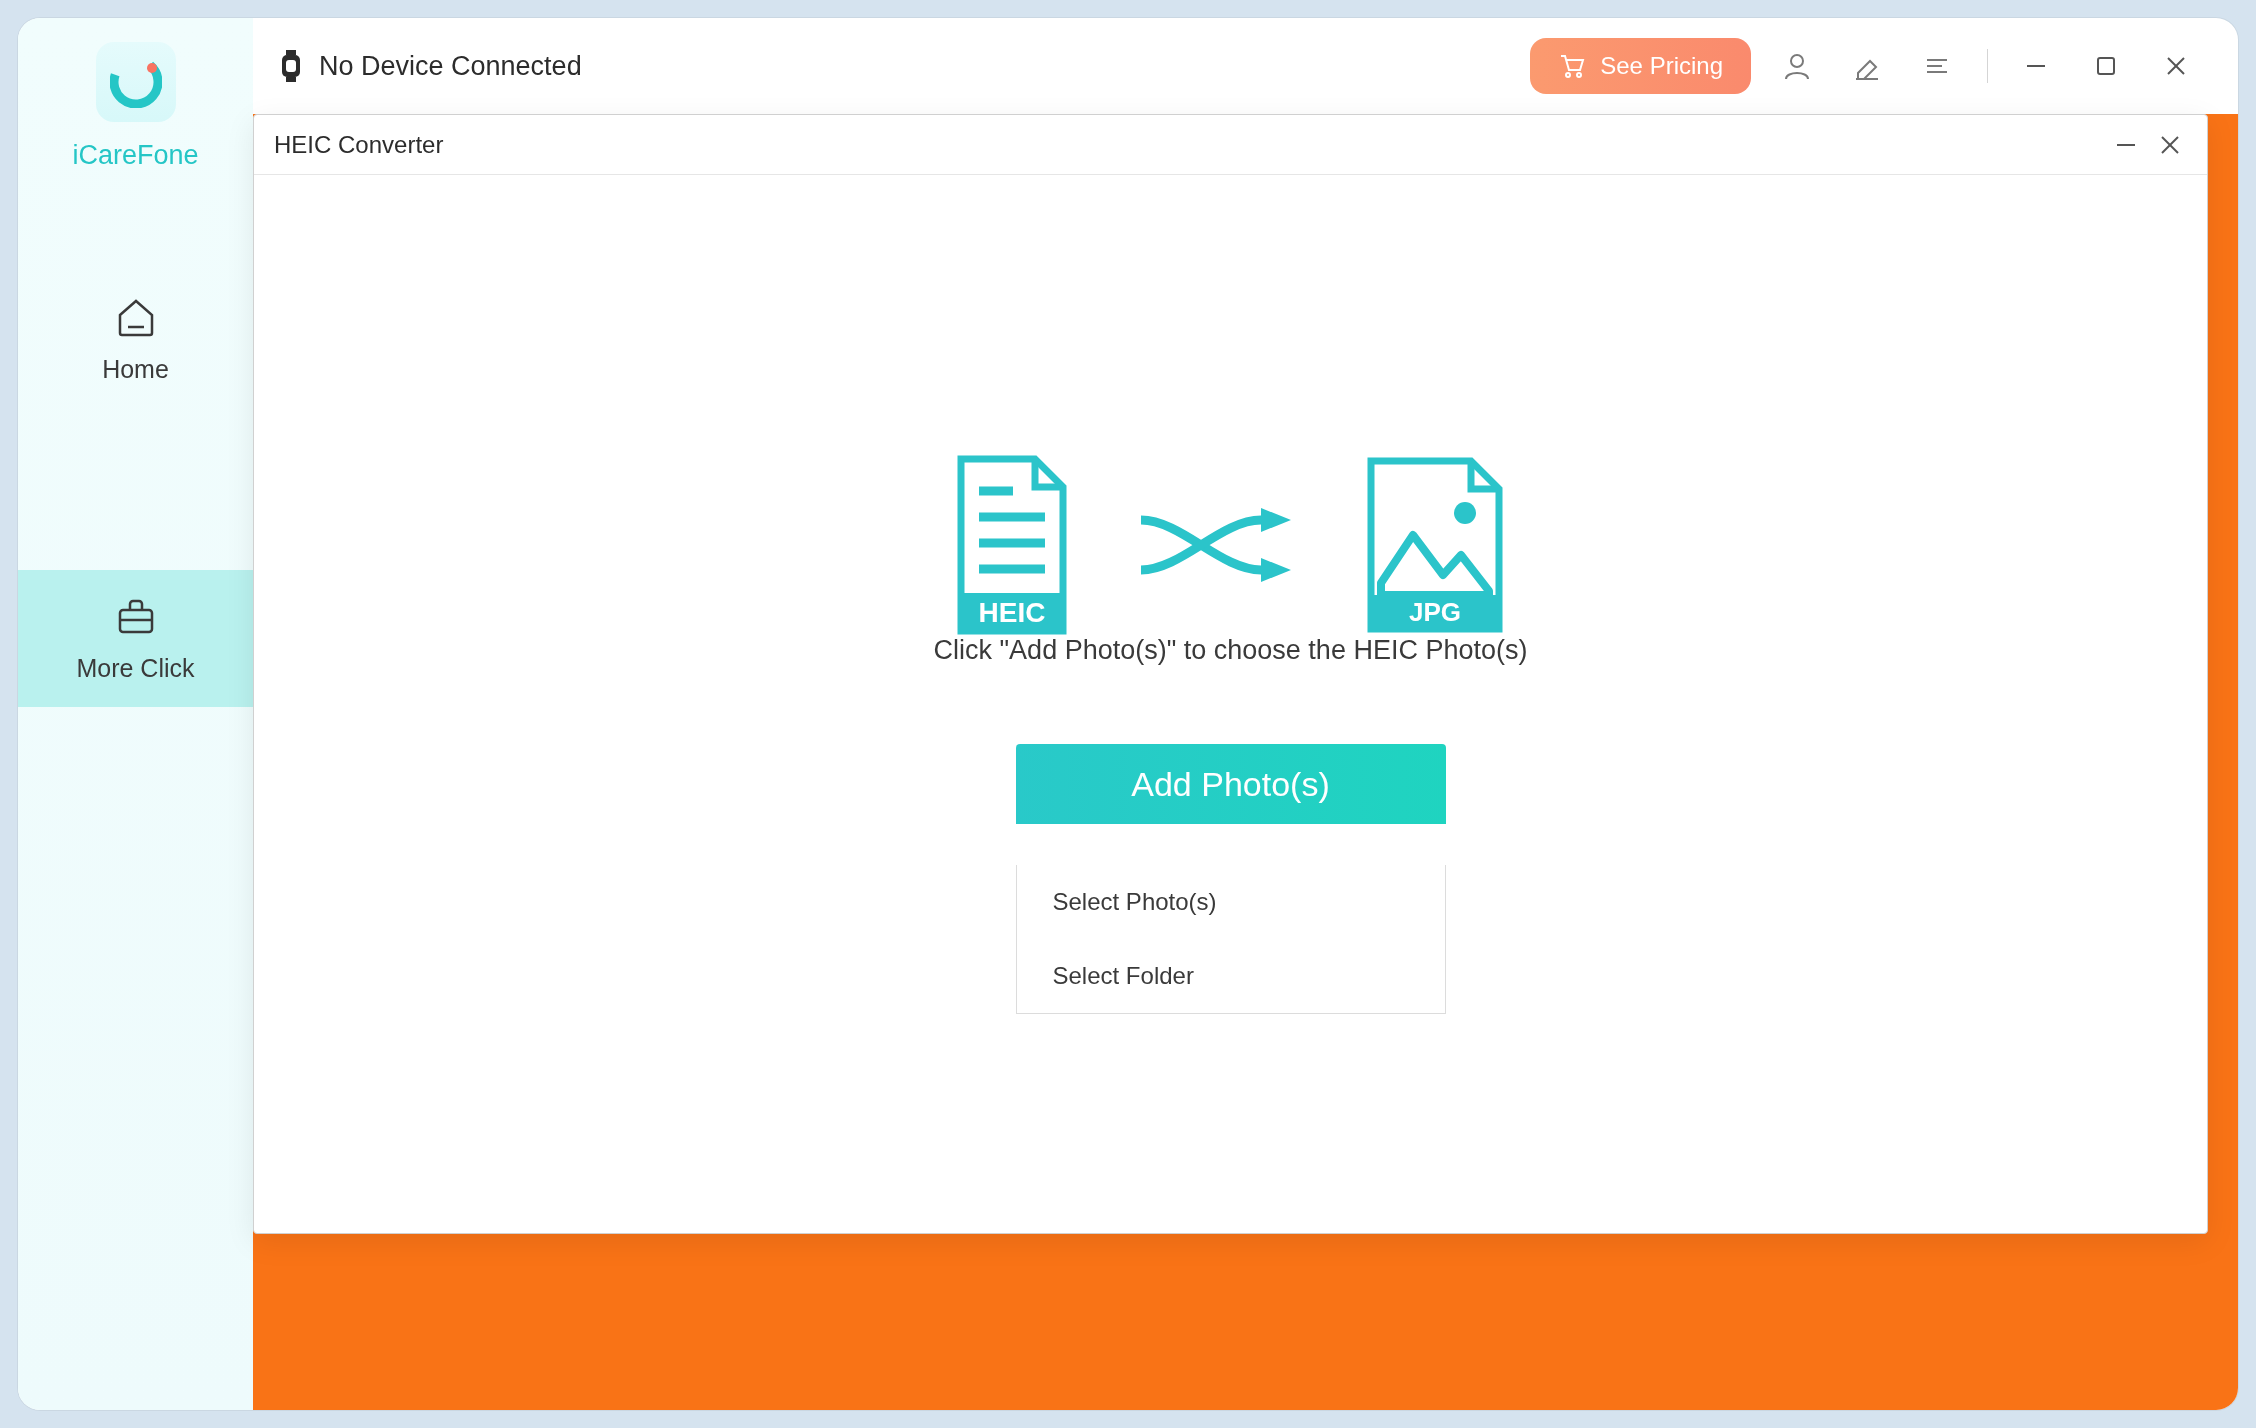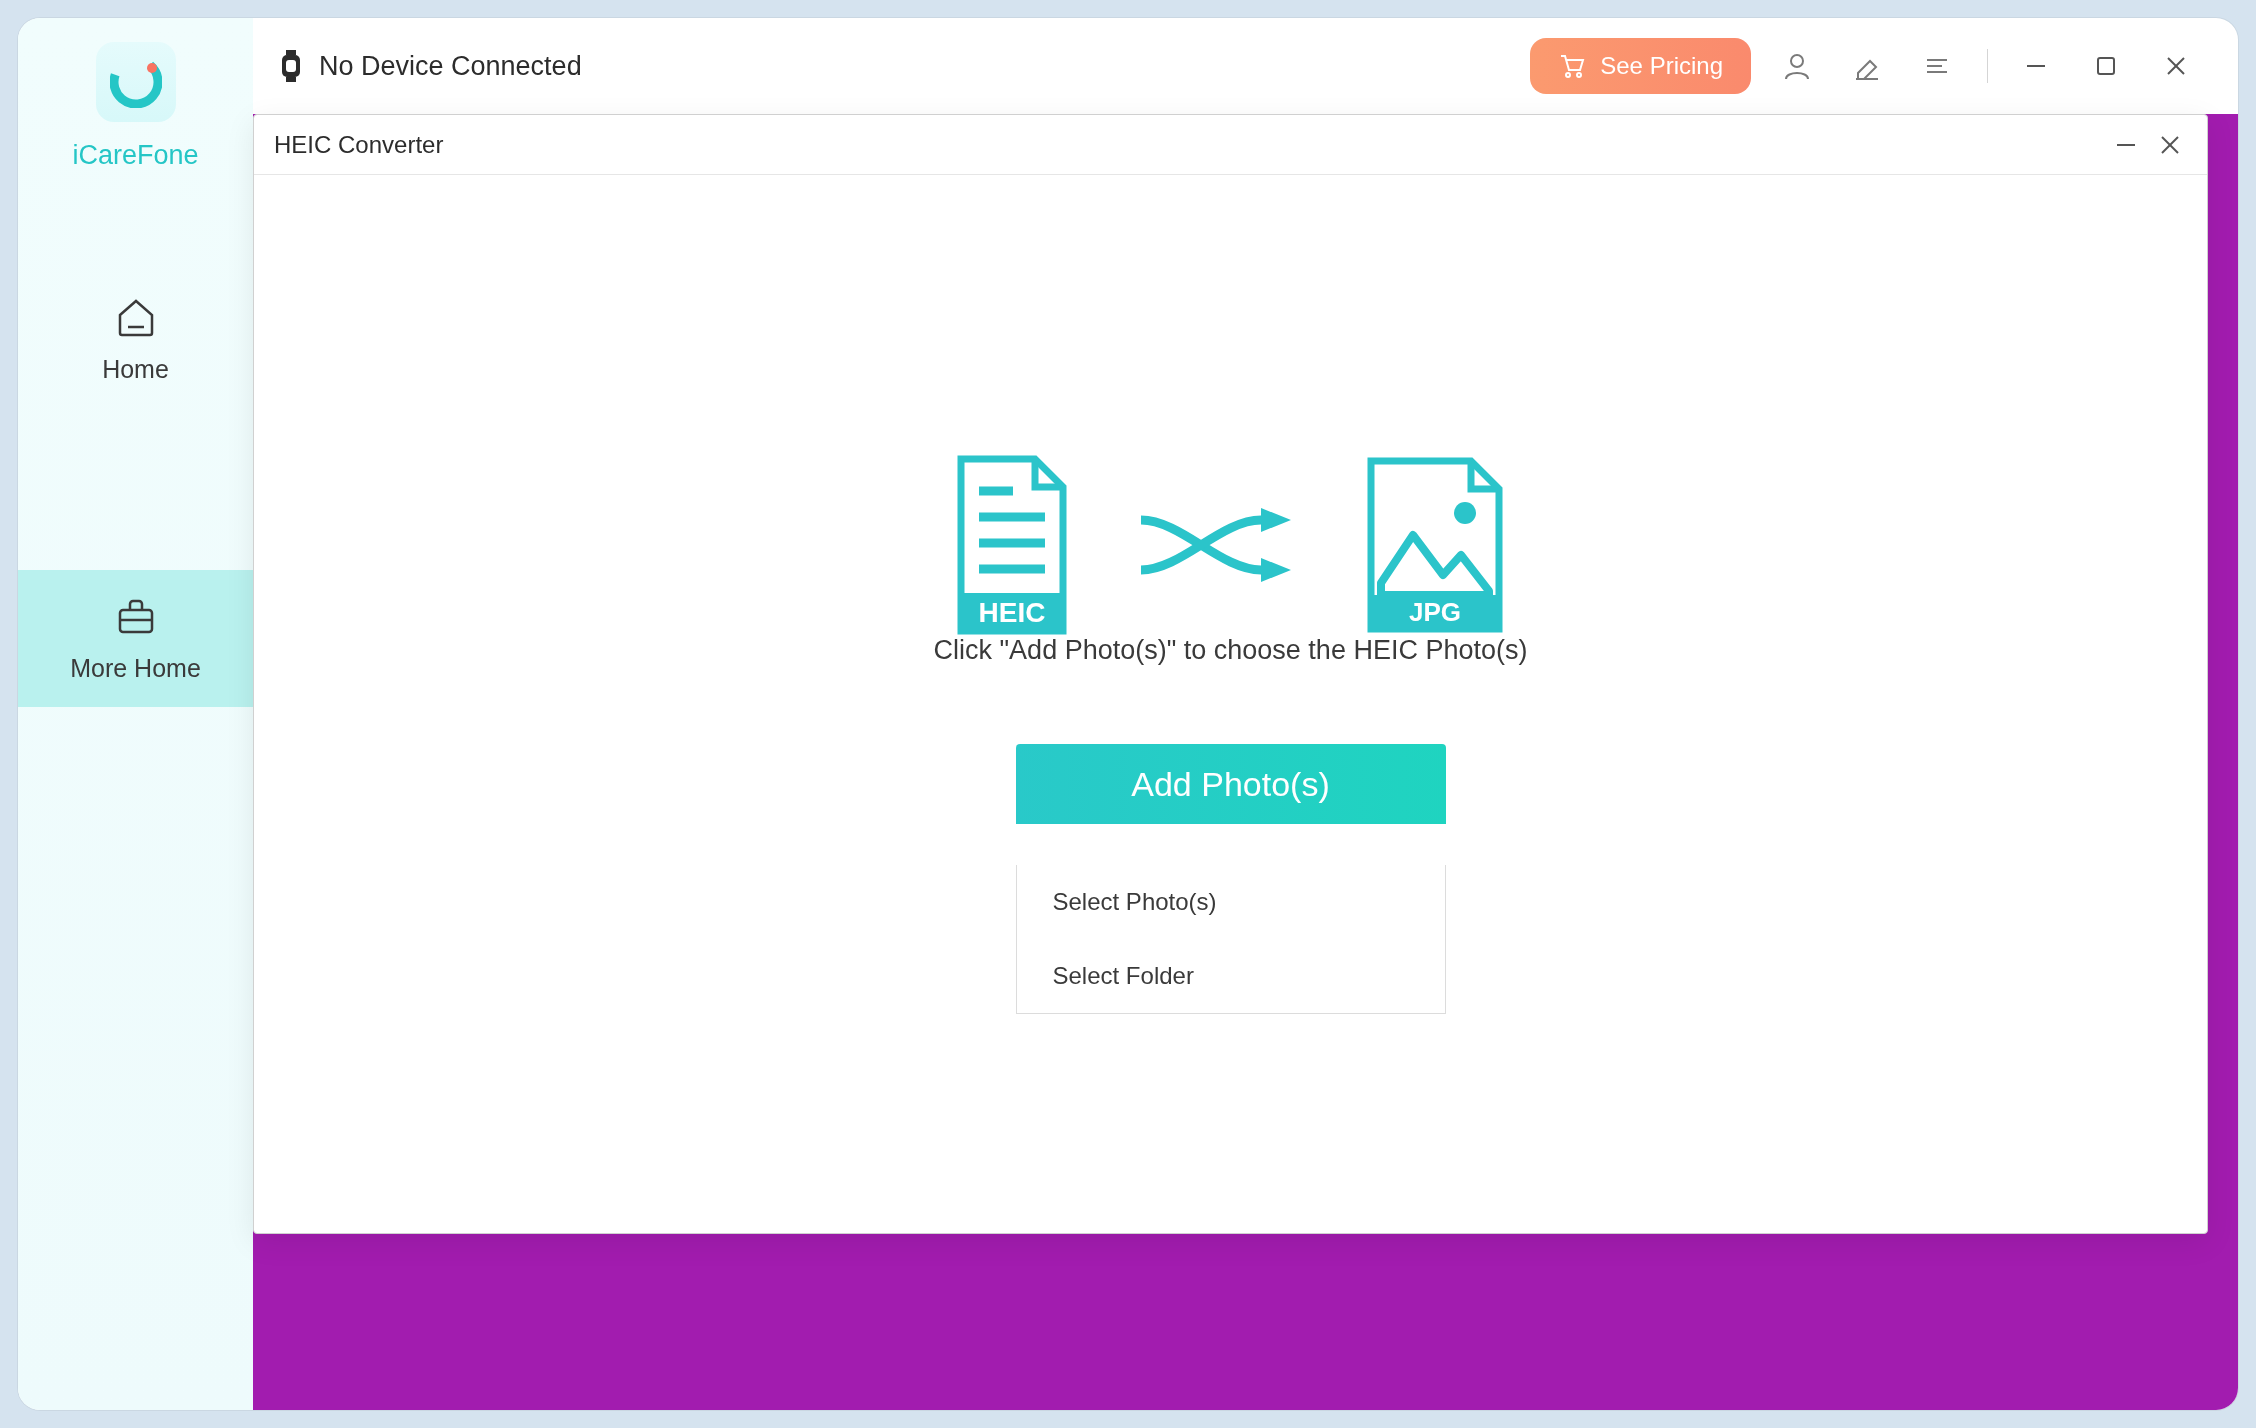--- a/index.html
+++ b/index.html
@@ -76,21 +76,21 @@
   display:flex;align-items:center;justify-content:center;
   margin-left:22px;
   cursor:pointer;
   color:#7a7a7a;
 }
 .icon-btn svg { width:30px;height:30px; stroke:#7a7a7a; fill:none; stroke-width:2; }
 .vdiv { width:1px;height:34px;background:#d5d5d5;margin-left:26px; }
 .win-btn { width:44px;height:44px; display:flex;align-items:center;justify-content:center; margin-left:26px; cursor:pointer; color:#555;}
 .win-btn svg{width:24px;height:24px;stroke:#555;fill:none;stroke-width:2;}
 
-.content { flex:1; background:#a21caf; position:relative; padding:30px; }
+.content { flex:1; background:#f97316; position:relative; padding:30px; }
 .bg-cards { position:absolute; right:40px; top:100px; display:flex; flex-direction:column; gap:30px; }
 .bg-card { width:700px; height:170px; background:#fff; border-radius:18px; box-shadow:0 2px 8px rgba(0,0,0,.04); }
 
 
 .modal {
   position:absolute;
   top:0; left:0; right:30px;
   height:1120px;
   background:#fff;
   border:1px solid #d0d0d0;
@@ -162,21 +162,21 @@
     </div>
     <div class="nav-gap"></div>
     <div class="nav-gap"></div>
     <div class="nav-gap"></div>
     <div class="nav-item active">
       <svg viewBox="0 0 48 48">
           <rect x="8" y="18" width="32" height="22" rx="3"></rect>
           <path d="M18 18 V12 A3 3 0 0 1 21 9 H27 A3 3 0 0 1 30 12 V18"></path>
           <line x1="8" y1="28" x2="40" y2="28"></line>
         </svg>
-      <span>More Home</span>
+      <span>More Click</span>
     </div>
   </div>
 
   <div class="main">
     <div class="topbar">
       <div class="device-status">
         <svg width="28" height="34" viewBox="0 0 28 34">
             <rect x="5" y="6" width="18" height="22" rx="5" fill="#2c2c2c"></rect>
             <rect x="9" y="1" width="10" height="5" fill="#2c2c2c"></rect>
             <rect x="9" y="28" width="10" height="5" fill="#2c2c2c"></rect>

